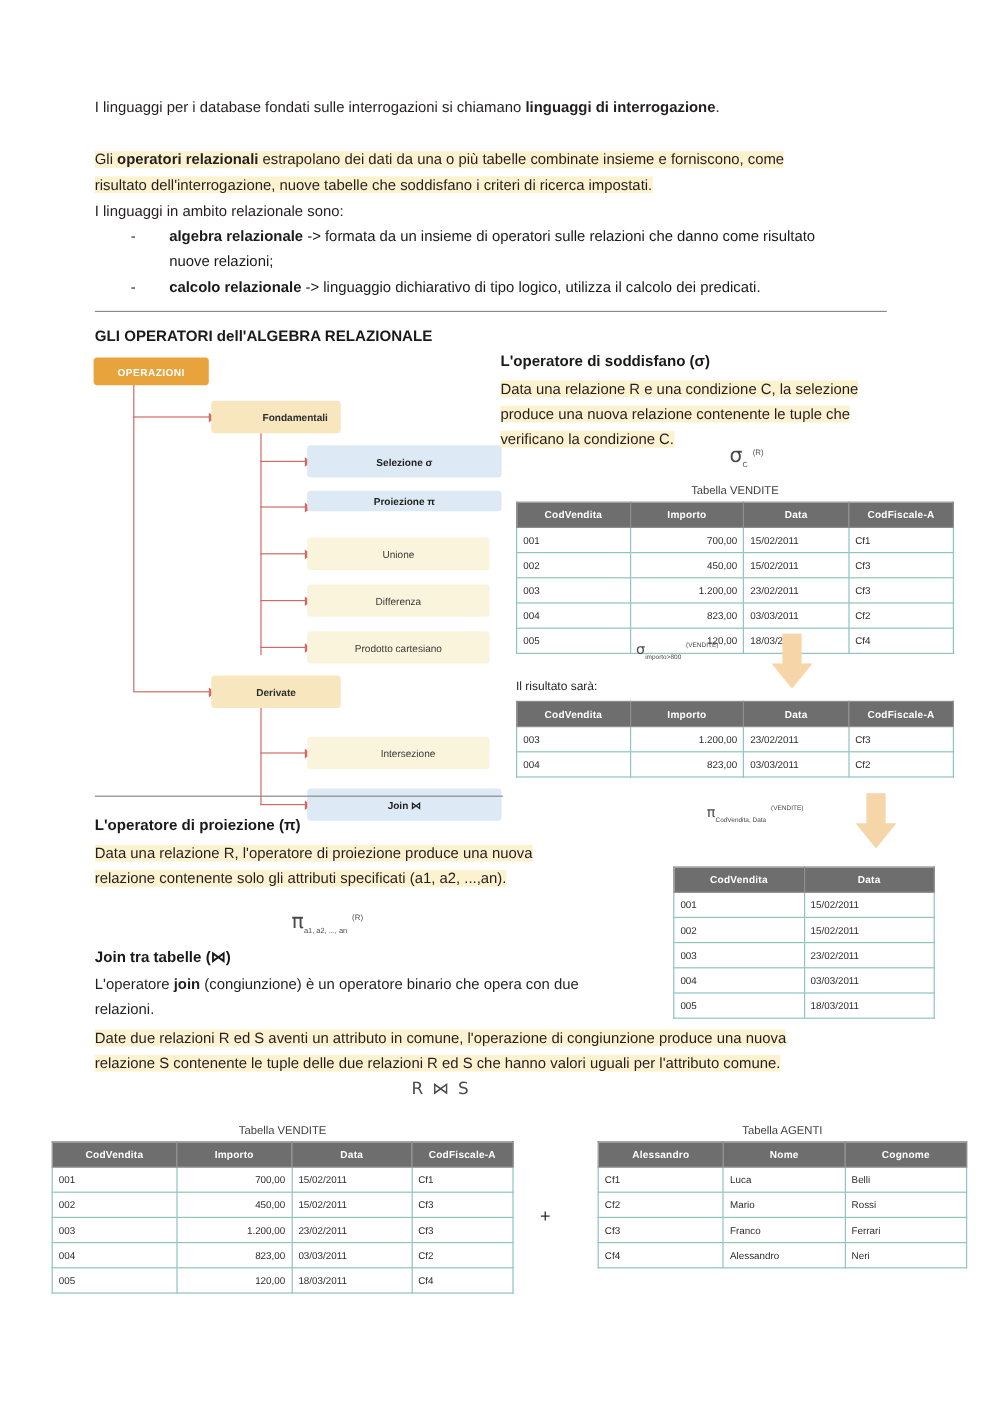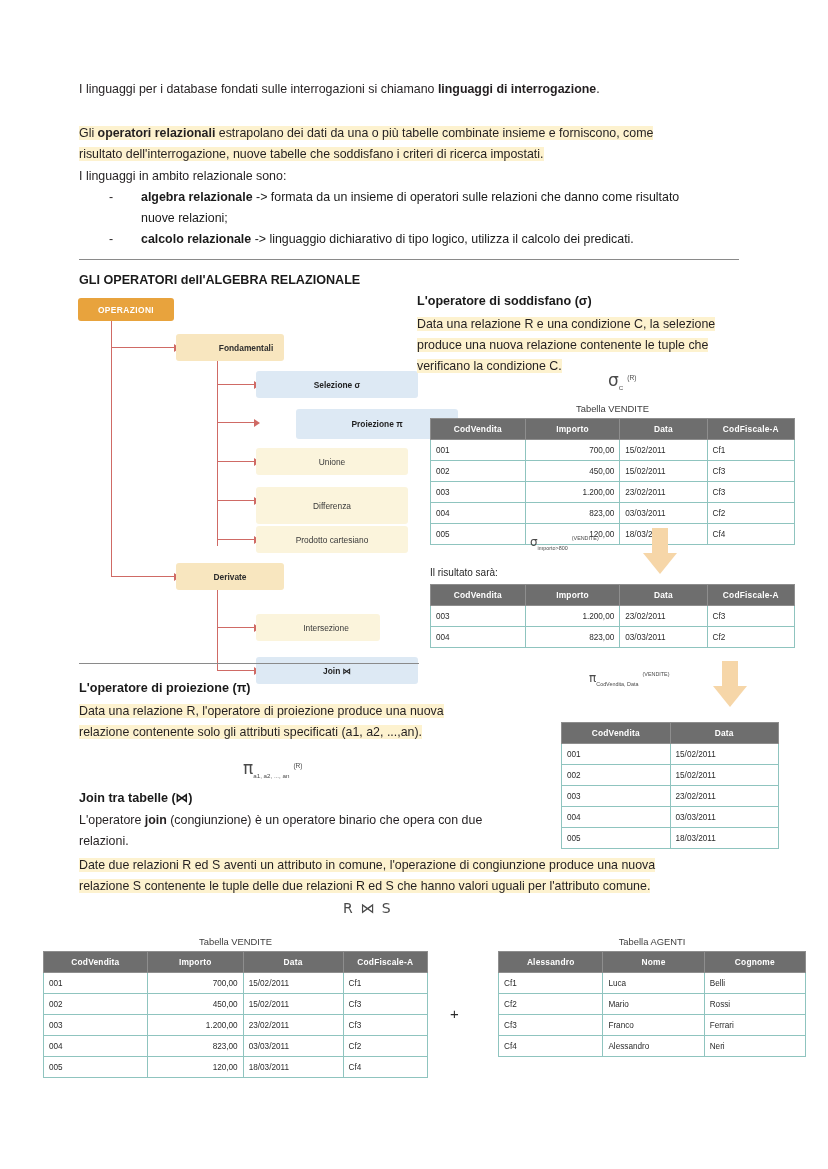--- a/index.html
+++ b/index.html
@@ -268,49 +268,49 @@
     </div>
 
     <div class="conn conn-h" style="left:139px; top:90px; width:39px;"></div>
     <div class="arrowhead" style="left:176px; top:87px;"></div>
     <div class="node node-leaf-blue" style="left:178px; top:77px; width:162px; height:27px;">
       <span>Selezione σ</span>
     </div>
 
     <div class="conn conn-h" style="left:139px; top:128px; width:39px;"></div>
     <div class="arrowhead" style="left:176px; top:125px;"></div>
-    <div class="node node-leaf-blue" style="left:178px; top:115px; width:162px; height:30px;margin-left:40px;">
+    <div class="node node-leaf-blue" style="left:178px; top:115px; width:162px; height:17px;">
       <span>Proiezione π</span>
     </div>
 
     <div class="conn conn-h" style="left:139px; top:167px; width:39px;"></div>
     <div class="arrowhead" style="left:176px; top:164px;"></div>
     <div class="node node-leaf-cream" style="left:178px; top:154px; width:152px; height:27px;">
       <span>Unione</span>
     </div>
 
     <div class="conn conn-h" style="left:139px; top:206px; width:39px;"></div>
     <div class="arrowhead" style="left:176px; top:203px;"></div>
-    <div class="node node-leaf-cream" style="left:178px; top:193px; width:152px; height:37px;">
+    <div class="node node-leaf-cream" style="left:178px; top:193px; width:152px; height:27px;">
       <span>Differenza</span>
     </div>
 
     <div class="conn conn-h" style="left:139px; top:245px; width:39px;"></div>
     <div class="arrowhead" style="left:176px; top:242px;"></div>
     <div class="node node-leaf-cream" style="left:178px; top:232px; width:152px; height:27px;">
       <span>Prodotto cartesiano</span>
     </div>
 
     <div class="node node-mid" style="left:98px; top:269px; width:108px; height:27px;">
       <span>Derivate</span>
     </div>
 
     <div class="conn conn-h" style="left:139px; top:333px; width:39px;"></div>
     <div class="arrowhead" style="left:176px; top:330px;"></div>
-    <div class="node node-leaf-cream" style="left:178px; top:320px; width:124px; height:27px;padding-left:16px;">
+    <div class="node node-leaf-cream" style="left:178px; top:320px; width:152px; height:27px;padding-left:16px;">
       <span>Intersezione</span>
     </div>
 
     <div class="conn conn-h" style="left:139px; top:376px; width:39px;"></div>
     <div class="arrowhead" style="left:176px; top:373px;"></div>
     <div class="node node-leaf-blue" style="left:178px; top:363px; width:162px; height:27px;">
       <span>Join ⋈</span>
     </div>
   </div>
 

